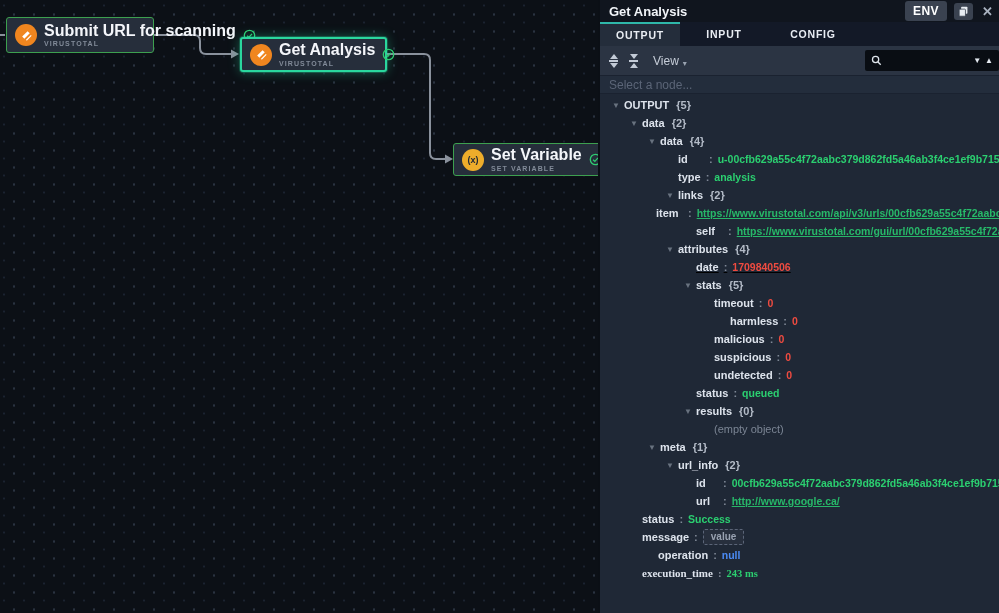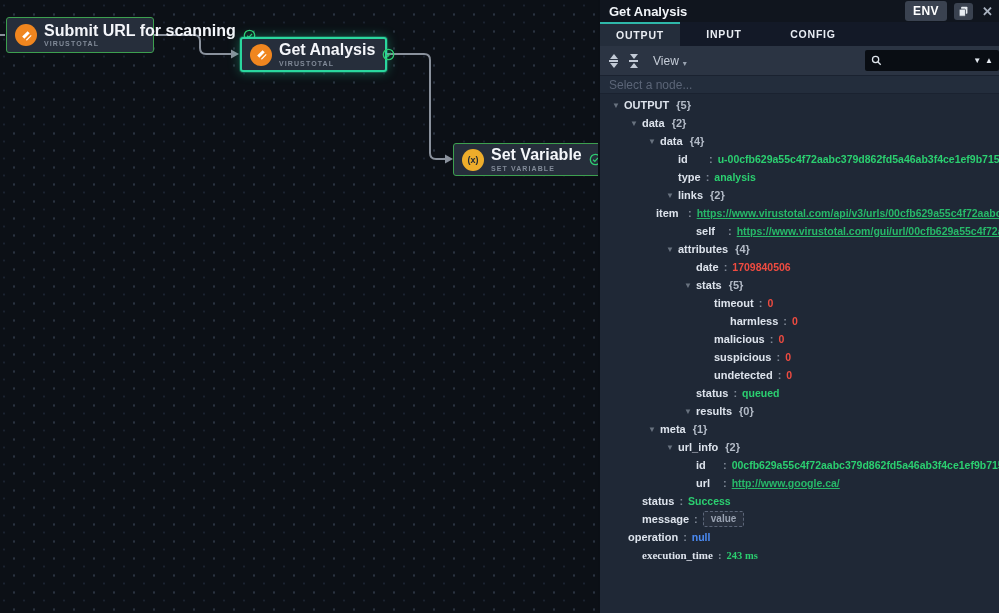--- a/index.html
+++ b/index.html
@@ -245,21 +245,21 @@
           <span class="tri"></span>
           <span class="tkey" style="display: inline-block; min-width: 27px;">self</span>
           <span class="tsep">:</span>
           <span class="tval link">https://www.virustotal.com/gui/url/00cfb629a55c4f72aabc379d862fd5a46ab3f4ce1ef9b715fba82b</span>
         </div>
         <div class="trow" style="padding-left: 64px;">
           <span class="tri">▼</span>
           <span class="tkey">attributes</span>
           <span class="tcount">{4}</span>
         </div>
-        <div class="trow" style="padding-left: 82px;">
+        <div class="trow" style="padding-left: 82px; text-decoration: underline;">
           <span class="tri"></span>
           <span class="tkey">date</span>
           <span class="tsep">:</span>
           <span class="tval number">1709840506</span>
         </div>
         <div class="trow" style="padding-left: 82px;">
           <span class="tri">▼</span>
           <span class="tkey">stats</span>
           <span class="tcount">{5}</span>
         </div>
@@ -297,20 +297,24 @@
           <span class="tri"></span>
           <span class="tkey">status</span>
           <span class="tsep">:</span>
           <span class="tval string">queued</span>
         </div>
         <div class="trow" style="padding-left: 82px;">
           <span class="tri">▼</span>
           <span class="tkey">results</span>
           <span class="tcount">{0}</span>
         </div>
+        <div class="trow" style="padding-left: 100px;">
+          <span class="tri"></span>
+          <span class="tval note">(empty object)</span>
+        </div>
         <div class="trow" style="padding-left: 46px;">
           <span class="tri">▼</span>
           <span class="tkey">meta</span>
           <span class="tcount">{1}</span>
         </div>
         <div class="trow" style="padding-left: 64px;">
           <span class="tri">▼</span>
           <span class="tkey">url_info</span>
           <span class="tcount">{2}</span>
         </div>
@@ -331,21 +335,21 @@
           <span class="tkey">status</span>
           <span class="tsep">:</span>
           <span class="tval string">Success</span>
         </div>
         <div class="trow" style="padding-left: 28px;">
           <span class="tri"></span>
           <span class="tkey">message</span>
           <span class="tsep">:</span>
           <span class="tval box">value</span>
         </div>
-        <div class="trow" style="padding-left: 14px;">
+        <div class="trow" style="padding-left: 44px;">
           <span class="tri"></span>
           <span class="tkey">operation</span>
           <span class="tsep">:</span>
           <span class="tval null">null</span>
         </div>
         <div class="trow" style="padding-left: 28px; font-family: Liberation Serif, serif;">
           <span class="tri"></span>
           <span class="tkey">execution_time</span>
           <span class="tsep">:</span>
           <span class="tval string">243 ms</span>

